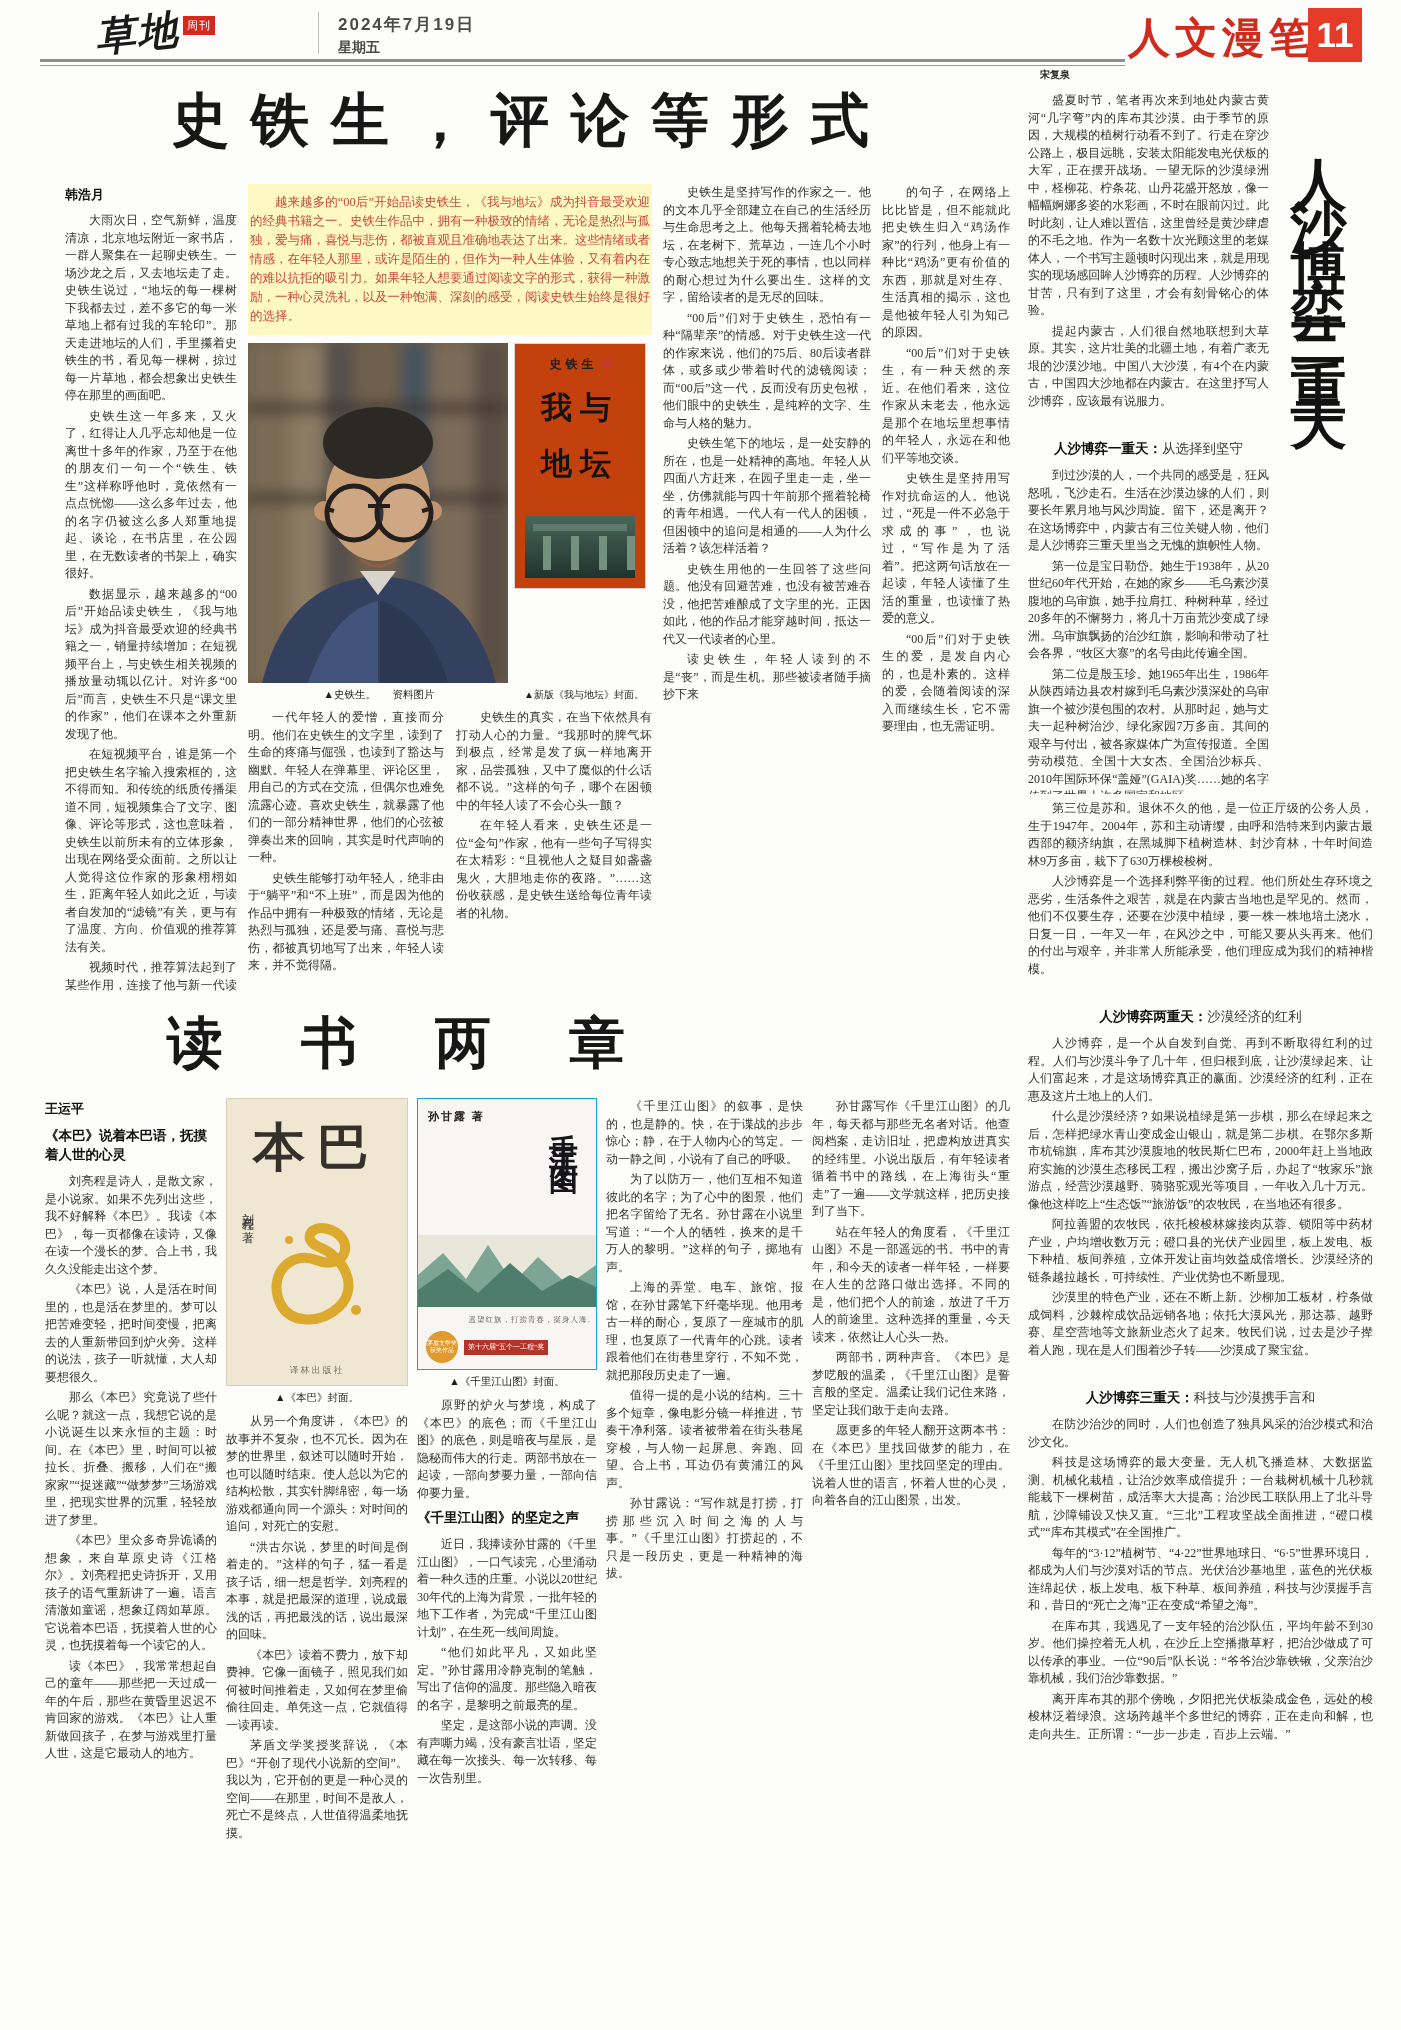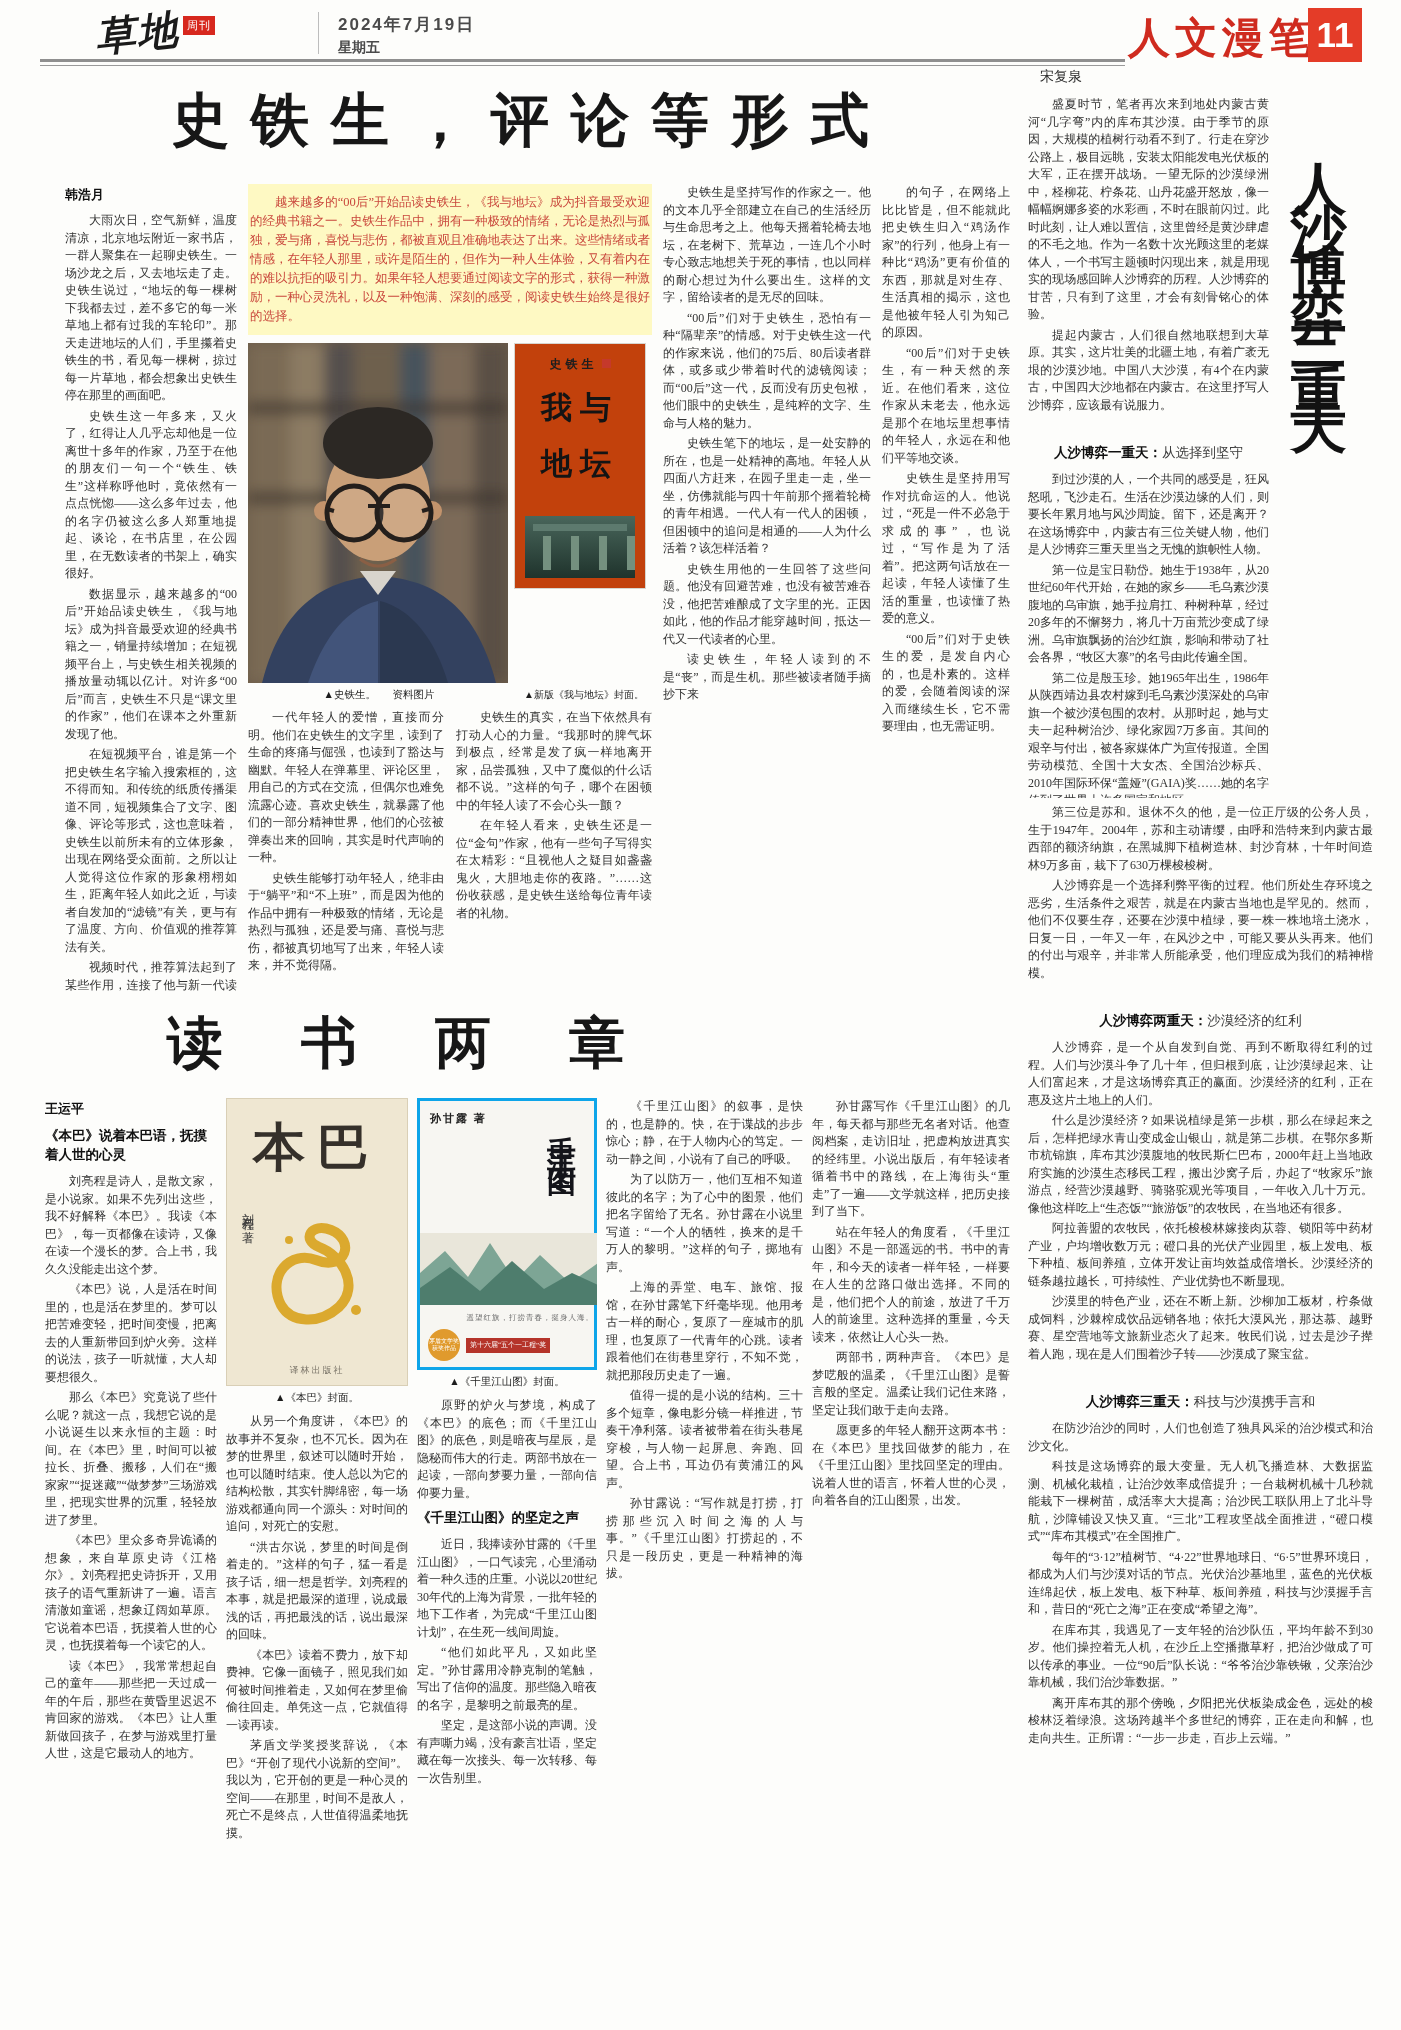--- a/index.html
+++ b/index.html
@@ -50,21 +50,21 @@
   .wydt-gate i{position:absolute;left:18px;top:20px;width:8px;height:34px;background:#74907f;box-shadow:28px 0 #74907f,56px 0 #74907f,84px 0 #74907f;}
   .wydt-gate b{position:absolute;left:8px;top:8px;right:8px;height:7px;background:#5d7a6e;}
   .caprow{display:flex;margin:5px 0 7px;}
   .cap-photo{width:262px;text-align:center;}
   .cap-credit{margin-left:14px;}
   .cap-book{width:136px;text-align:center;margin-left:6px;white-space:nowrap;font-size:10px;}
   .subcols{display:flex;gap:12px;}
   .subcols>div{flex:1;overflow:hidden;}
   
   .art2{position:absolute;left:1028px;top:64px;width:345px;height:1958px;overflow:hidden;}
-  .r-byline{font-weight:400;font-size:14px;margin:4px 0 10px 12px;}
+  .r-byline{font-weight:700;font-size:10px;margin:4px 0 10px 12px;}
   .r-top{display:flex;}
   .r-narrow{width:241px;overflow:hidden;height:702px;}
   .r-vt{width:100px;height:702px;display:flex;justify-content:center;}
   .vtitle{writing-mode:vertical-rl;font-size:56px;font-weight:800;letter-spacing:40px;
           color:#121212;padding-top:22px;white-space:nowrap;}
   .subhead{text-align:center;font-size:13.5px;margin:30px 0 9px;white-space:nowrap;}
   .subhead .sb-b{font-weight:800;color:#0f0f0f;}
   .subhead .sb-l{font-weight:400;color:#3c3c3c;}
   .r-wide{margin-top:6px;}
   
@@ -78,21 +78,21 @@
   .b4{width:197px;overflow:hidden;}
   .b5{flex:1;overflow:hidden;}
   .bk-sub{font-weight:800;font-size:13.5px;line-height:19px;margin:6px 0 9px;color:#101010;}
   .cover-benba{width:100%;height:288px;background:#efe7d2;border:1px solid #d9cfb6;
           position:relative;box-sizing:border-box;}
   .benba-title{text-align:center;font-size:52px;font-weight:800;letter-spacing:12px;color:#35302a;margin-top:14px;}
   .benba-author{position:absolute;left:12px;top:104px;writing-mode:vertical-rl;font-size:12px;color:#3a3a3a;letter-spacing:4px;}
   .benba-blob{position:absolute;left:34px;top:96px;}
   .benba-pub{position:absolute;bottom:8px;left:0;right:0;text-align:center;font-size:9px;color:#7a7468;letter-spacing:2px;}
   .cover-cap{text-align:center;margin:5px 0 8px;}
-  .cover-qljst{width:100%;height:272px;background:#f7f6f2;border:3px solid #0ea5e9;
+  .cover-qljst{width:100%;height:272px;background:#f7f6f2;border:1px solid #0ea5e9;
           position:relative;box-sizing:border-box;}
   .qljst-author{position:absolute;left:10px;top:10px;font-size:11px;font-weight:700;color:#222;letter-spacing:2px;}
   .qljst-title{position:absolute;right:12px;top:12px;writing-mode:vertical-rl;font-size:29px;
           font-weight:800;letter-spacing:8px;color:#14141a;z-index:2;}
   .qljst-mtn{position:absolute;left:0;right:0;bottom:62px;height:72px;}
   .qljst-tag{position:absolute;left:0;right:0;bottom:44px;text-align:right;font-size:7.5px;color:#6b6b6b;letter-spacing:1px;}
   .qljst-badges{position:absolute;left:8px;right:8px;bottom:6px;display:flex;align-items:center;gap:6px;}
   .badge-circle{width:32px;height:32px;border-radius:50%;background:#e09a2d;color:#fff;
           font-size:6px;line-height:7px;display:flex;align-items:center;justify-content:center;
           text-align:center;flex:0 0 auto;padding:1px;box-sizing:border-box;}

